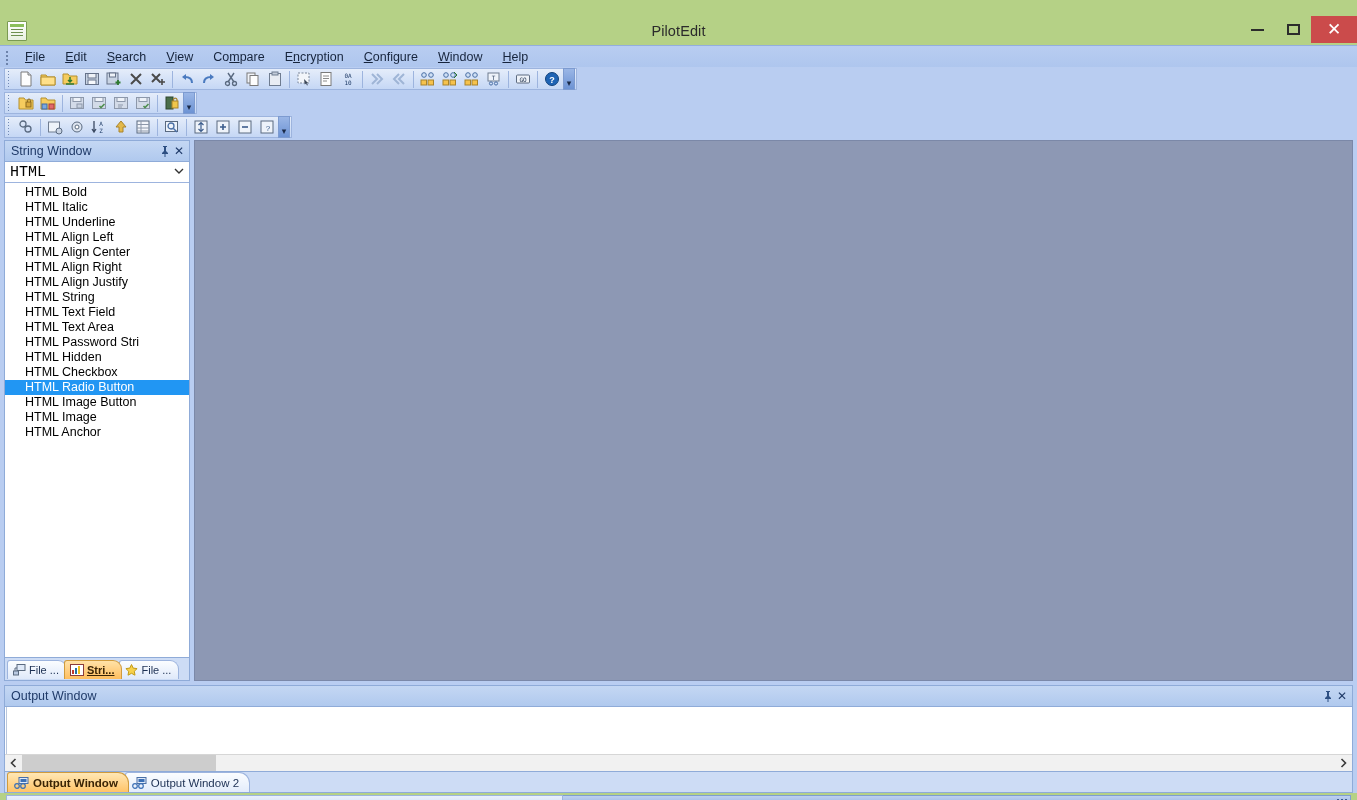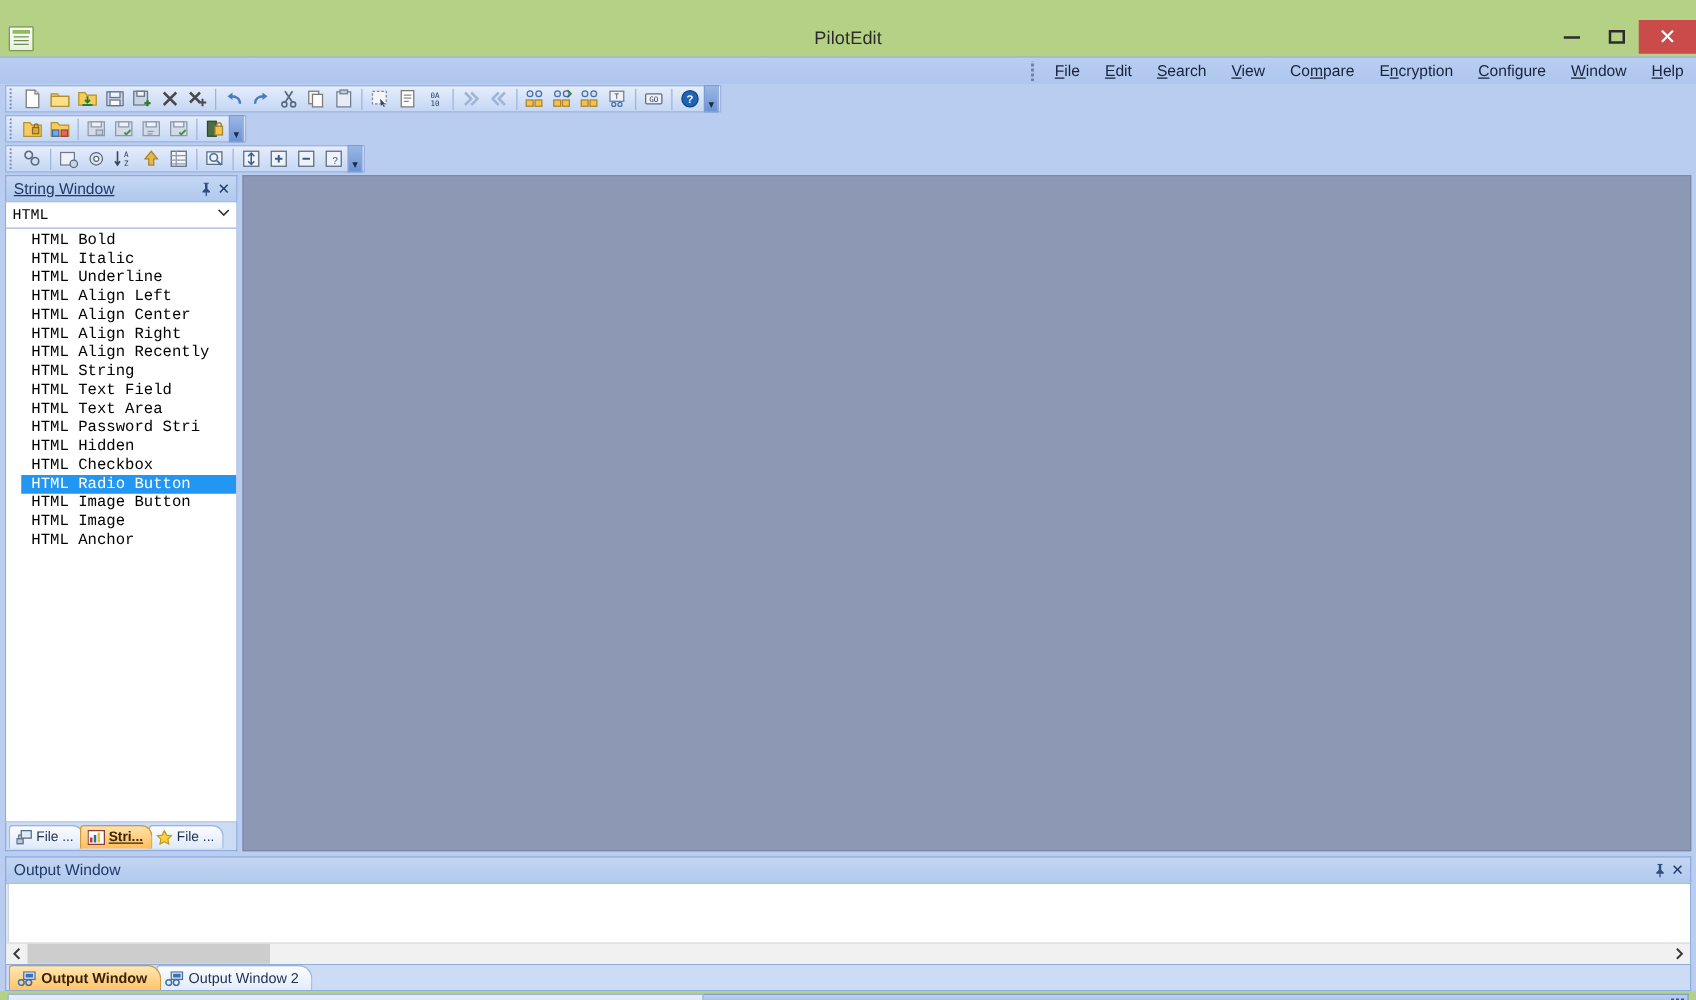--- a/index.html
+++ b/index.html
@@ -99,21 +99,20 @@
 
   
   .menubar {
     height: 22px;
     min-height: 22px;
     background: linear-gradient(#b9cdf1, #aec6ee);
     display: flex;
     align-items: center;
     border-top: 1px solid #93aedd;
     padding-left: 4px;
-    justify-content: flex-end;
   }
   .grip {
     width: 7px;
     height: 16px;
     margin-right: 4px;
     background-image: radial-gradient(#6d83ab 40%, transparent 41%);
     background-size: 4px 4px;
     background-position: 1px 1px;
     background-repeat: repeat-y;
   }
@@ -216,21 +215,21 @@
     height: 21px;
     display: flex;
     align-items: center;
     background: linear-gradient(#c4d7f3, #b0c9ee);
     border: 1px solid #8fabd8;
     border-bottom: none;
     padding: 0 3px 0 6px;
     font-size: 12.5px;
     color: #1f3a68;
   }
-  .dock-title .t { flex: 1; text-decoration: underline; }
+  .dock-title .t { flex: 1; }
   .dock-btn {
     width: 14px; height: 14px;
     display: flex;
     align-items: center;
     justify-content: center;
     font-size: 12px;
     color: #1f3a68;
     cursor: default;
   }
   .dock-inner {
@@ -243,47 +242,46 @@
   }
   .combo {
     height: 21px;
     min-height: 21px;
     background: #ffffff;
     border-bottom: 1px solid #9db4de;
     display: flex;
     align-items: center;
     padding-left: 5px;
     font-family: "Liberation Mono", monospace;
-    font-size: 12px;
+    font-size: 15px;
     color: #000;
     position: relative;
   }
   .combo .arrow {
     position: absolute;
     right: 5px;
     font-size: 10px;
     color: #333;
   }
   .strlist {
     flex: 1;
     overflow: hidden;
     background: #ffffff;
     padding-top: 2px;
     min-height: 0;
   }
   .strlist .row {
     height: 15px;
     line-height: 15px;
-    padding-left: 8px;
-    font-family: Liberation Mono, monospace;
+    padding-left: 20px;
+    font-family: Liberation Sans, sans-serif;
     font-size: 12.5px;
     color: #000;
     white-space: nowrap;
     cursor: default;
-    margin-left: 12px;
   }
   .strlist .row.sel {
     background: #2196f3;
     color: #ffffff;
   }
   .dock-tabs {
     height: 23px;
     min-height: 23px;
     display: flex;
     align-items: flex-end;
@@ -841,21 +839,21 @@
                   </svg>
               </span>
             </div>
             <div class="strlist" id="strlist">
                 <div class="row">HTML Bold</div>
                 <div class="row">HTML Italic</div>
                 <div class="row">HTML Underline</div>
                 <div class="row">HTML Align Left</div>
                 <div class="row">HTML Align Center</div>
                 <div class="row">HTML Align Right</div>
-                <div class="row">HTML Align Recently</div>
+                <div class="row">HTML Align Justify</div>
                 <div class="row">HTML String</div>
                 <div class="row">HTML Text Field</div>
                 <div class="row">HTML Text Area</div>
                 <div class="row">HTML Password Stri</div>
                 <div class="row">HTML Hidden</div>
                 <div class="row">HTML Checkbox</div>
                 <div class="row sel">HTML Radio Button</div>
                 <div class="row">HTML Image Button</div>
                 <div class="row">HTML Image</div>
                 <div class="row">HTML Anchor</div>

